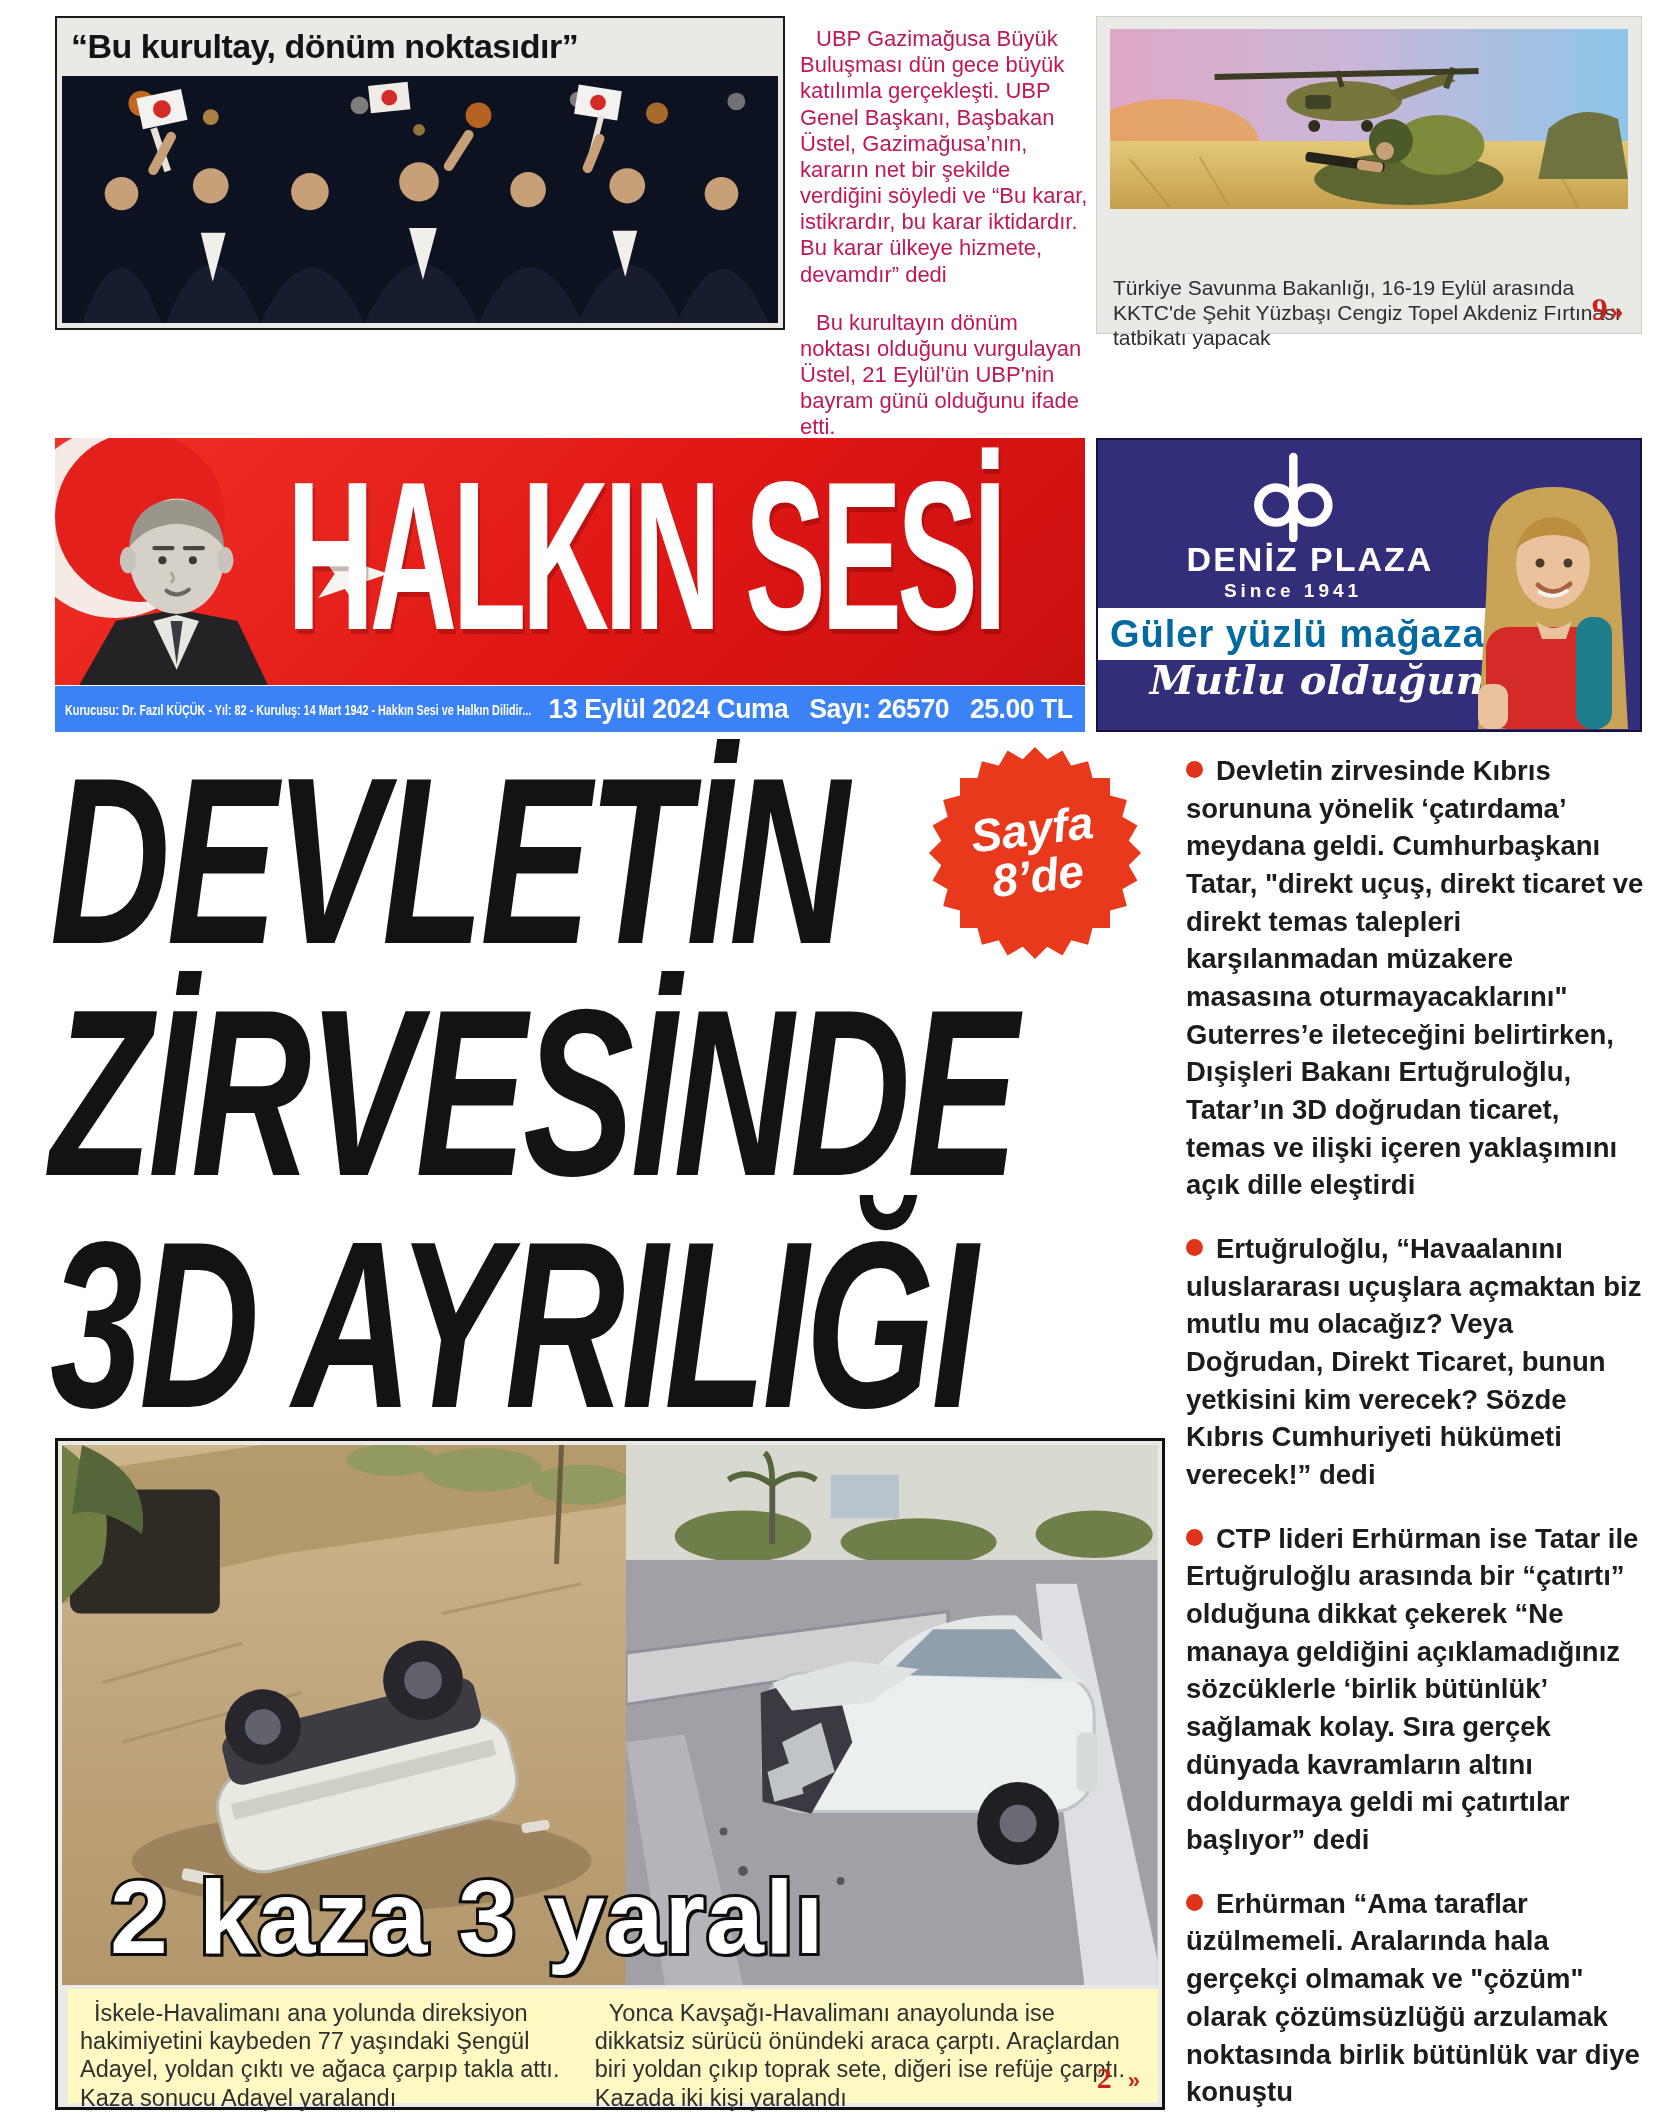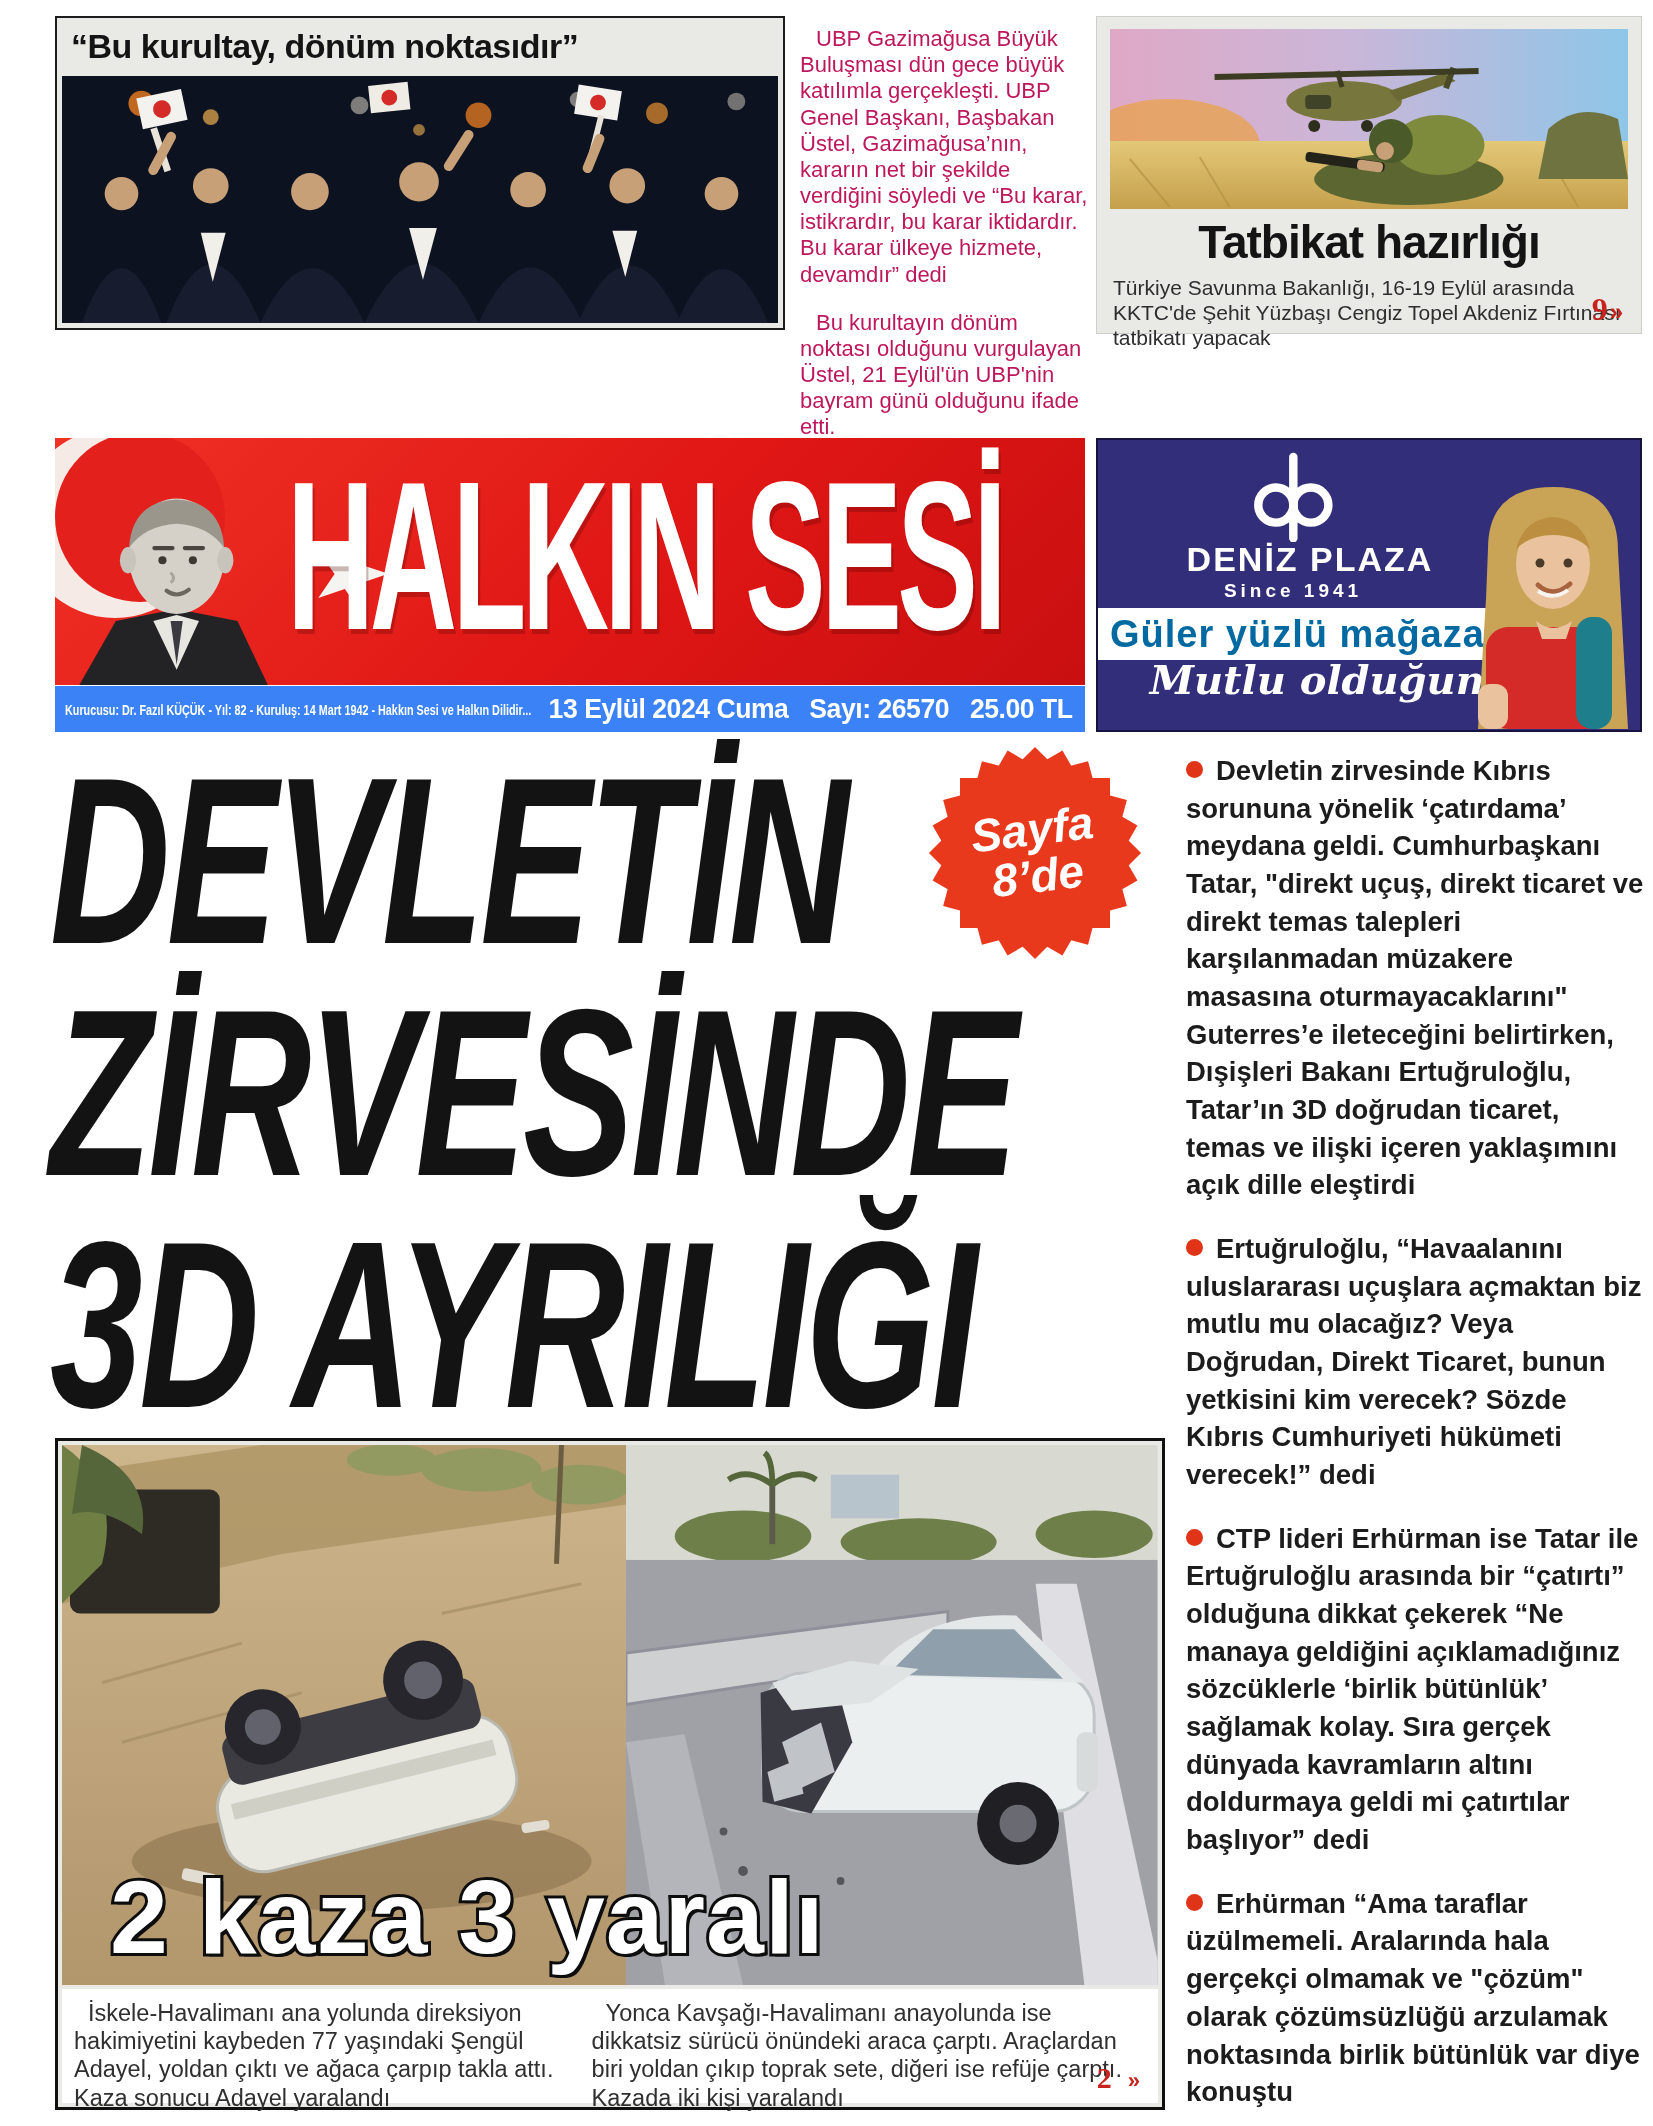--- a/index.html
+++ b/index.html
@@ -95,21 +95,21 @@
   
   .bottom{position:absolute;left:55px;top:1438px;width:1110px;height:672px;box-sizing:border-box;
           border:3px solid #101010;background:#e9e9e6;}
   .photos{position:absolute;left:4px;right:4px;top:4px;bottom:122px;display:flex;overflow:hidden;}
   .photos .ph{height:100%;} .ph-l{width:51.5%;} .ph-r{width:48.5%;}
   .photos svg{width:100%;height:100%;display:block;}
   .overlay-hl{position:absolute;left:52px;bottom:130px;font-size:104px;font-weight:900;
               color:#ffffff;letter-spacing:1px;white-space:nowrap;z-index:3;
               -webkit-text-stroke:6px #0d0d0d;paint-order:stroke fill;
               text-shadow:3px 3px 0 #0d0d0d;}
-  .captions{position:absolute;left:4px;right:4px;bottom:4px;height:114px;background:#ffffff;
+  .captions{position:absolute;left:10px;right:4px;bottom:4px;height:114px;background:#fef9c3;
             display:flex;padding:10px 12px;box-sizing:border-box;gap:26px;
             font-size:23.5px;line-height:1.2;color:#2f2f2f;}
   .cap{text-indent:14px;} .cap-l{width:47%;} .cap-r{width:53%;position:relative;}
   .cap-ref{position:absolute;right:6px;bottom:0;color:#c8241e;font-weight:900;
            display:flex;align-items:flex-end;gap:2px;}
   .cap-ref .num{font-size:30px;line-height:1;font-family:"Liberation Serif",serif;}
   .cap-ref .arr{font-size:22px;line-height:1.1;}
 </style>
 </head>
 <body>
@@ -216,21 +216,20 @@
         <g>
           <ellipse cx="300" cy="150" rx="95" ry="26" fill="#5c6630"></ellipse>
           <ellipse cx="330" cy="116" rx="46" ry="30" fill="#7e8a3c"></ellipse>
           <circle cx="282" cy="112" r="22" fill="#4a5a28"></circle>
           <circle cx="276" cy="122" r="9" fill="#c8a078"></circle>
           <rect x="196" y="128" width="80" height="10" rx="4" fill="#23231a" transform="rotate(8 236 133)"></rect>
           <rect x="248" y="132" width="26" height="10" rx="4" fill="#c8a078" transform="rotate(8 261 137)"></rect>
         </g>
       </svg>
     </div>
-    <div class="tr-headline">Tatbikat hazırlığı</div>
     <div class="tr-body">Türkiye Savunma Bakanlığı, 16-19 Eylül arasında KKTC'de Şehit Yüzbaşı Cengiz Topel Akdeniz Fırtınası tatbikatı yapacak</div>
     <div class="pageref">
       <span class="num">9</span>
       <span class="arr">»</span>
     </div>
   </div>
 
   <div class="masthead">
     <div class="crescent-a"></div>
     <div class="crescent-b"></div>

